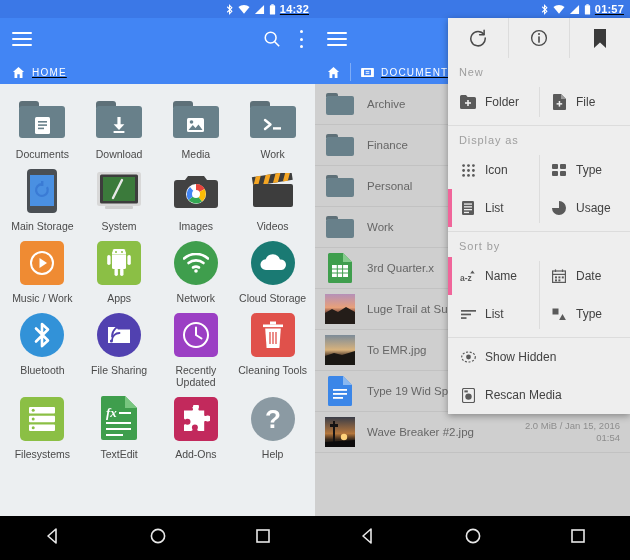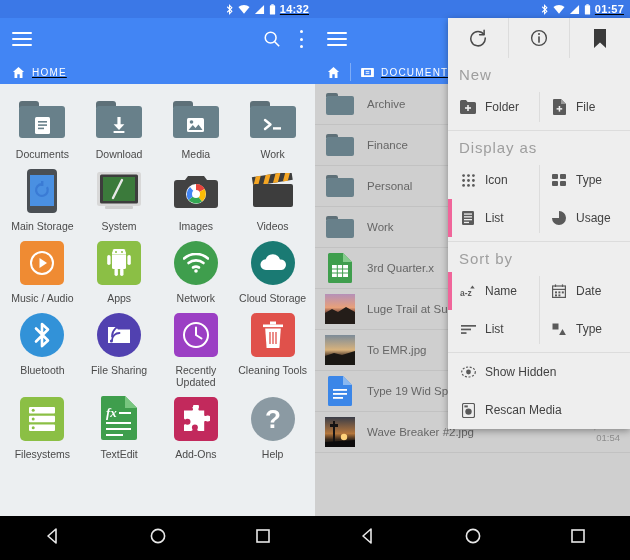--- a/index.html
+++ b/index.html
@@ -60,21 +60,21 @@
   .fld-sm{ width:28px; height:22px; position:relative; }
   .fld-sm .t{ position:absolute; top:0; left:0; width:12px; height:4px; background:#5e7078; border-radius:2px 2px 0 0; }
   .fld-sm .b{ position:absolute; top:3px; left:0; width:28px; height:19px; background:#68808a; border-radius:2px; }
 
   
   .menu{ position:absolute; top:18px; left:133px; width:182px; background:#eeeeee;
     box-shadow:0 2px 7px rgba(0,0,0,.35); z-index:20; }
   .m-top{ display:flex; height:40px; }
   .m-top > div{ flex:1; display:flex; align-items:center; justify-content:center; cursor:pointer; }
   .m-top > div + div{ border-left:1px solid #dcdcdc; }
-  .m-head{ font-size:15px; color:#9e9e9e; letter-spacing:.9px; padding:8px 11px 5px 11px; }
+  .m-head{ font-size:11px; color:#9e9e9e; letter-spacing:.9px; padding:8px 11px 5px 11px; }
   .m-grid{ display:flex; flex-wrap:wrap; }
   .m-it{ width:50%; height:38px; display:flex; align-items:center; padding-left:12px; gap:9px;
     font-size:12px; color:#424242; cursor:pointer; position:relative; }
   .m-it.full{ width:100%; }
   .m-it .sel{ position:absolute; left:0; top:0; bottom:0; width:4px; background:#f0659a; }
   .m-it .mi{ width:16px; height:16px; display:flex; align-items:center; justify-content:center; flex:none; }
   .m-sep{ height:1px; background:#dcdcdc; margin:4px 0 0 0; }
   .vline{ position:absolute; width:1px; background:#dcdcdc; }
 </style>
 </head>
@@ -266,21 +266,21 @@
 
         <div class="cell">
           <div class="ic" style="display:flex;align-items:center;justify-content:center">
             <div class="sq" style="background:#ef8b33">
               <svg width="26" height="26" viewBox="0 0 26 26">
                   <circle cx="13" cy="13" r="11" fill="none" stroke="#fff" stroke-width="2"></circle>
                   <path d="M10.5 8l7.5 5-7.5 5z" fill="#fff"></path>
                 </svg>
             </div>
           </div>
-          <span class="lbl">Music / Audio</span>
+          <span class="lbl">Music / Work</span>
         </div>
 
         <div class="cell">
           <div class="ic" style="display:flex;align-items:center;justify-content:center">
             <div class="sq" style="background:#8bbf45">
               <svg width="26" height="28" viewBox="0 0 26 28">
                 <path d="M6 5.5h14v13a1.5 1.5 0 0 1-1.5 1.5h-11A1.5 1.5 0 0 1 6 18.5z" fill="#fff"></path>
                 <rect x="1.2" y="6" width="3.4" height="10" rx="1.7" fill="#fff"></rect>
                 <rect x="21.4" y="6" width="3.4" height="10" rx="1.7" fill="#fff"></rect>
                 <rect x="8.5" y="19" width="3.4" height="8" rx="1.7" fill="#fff"></rect>

